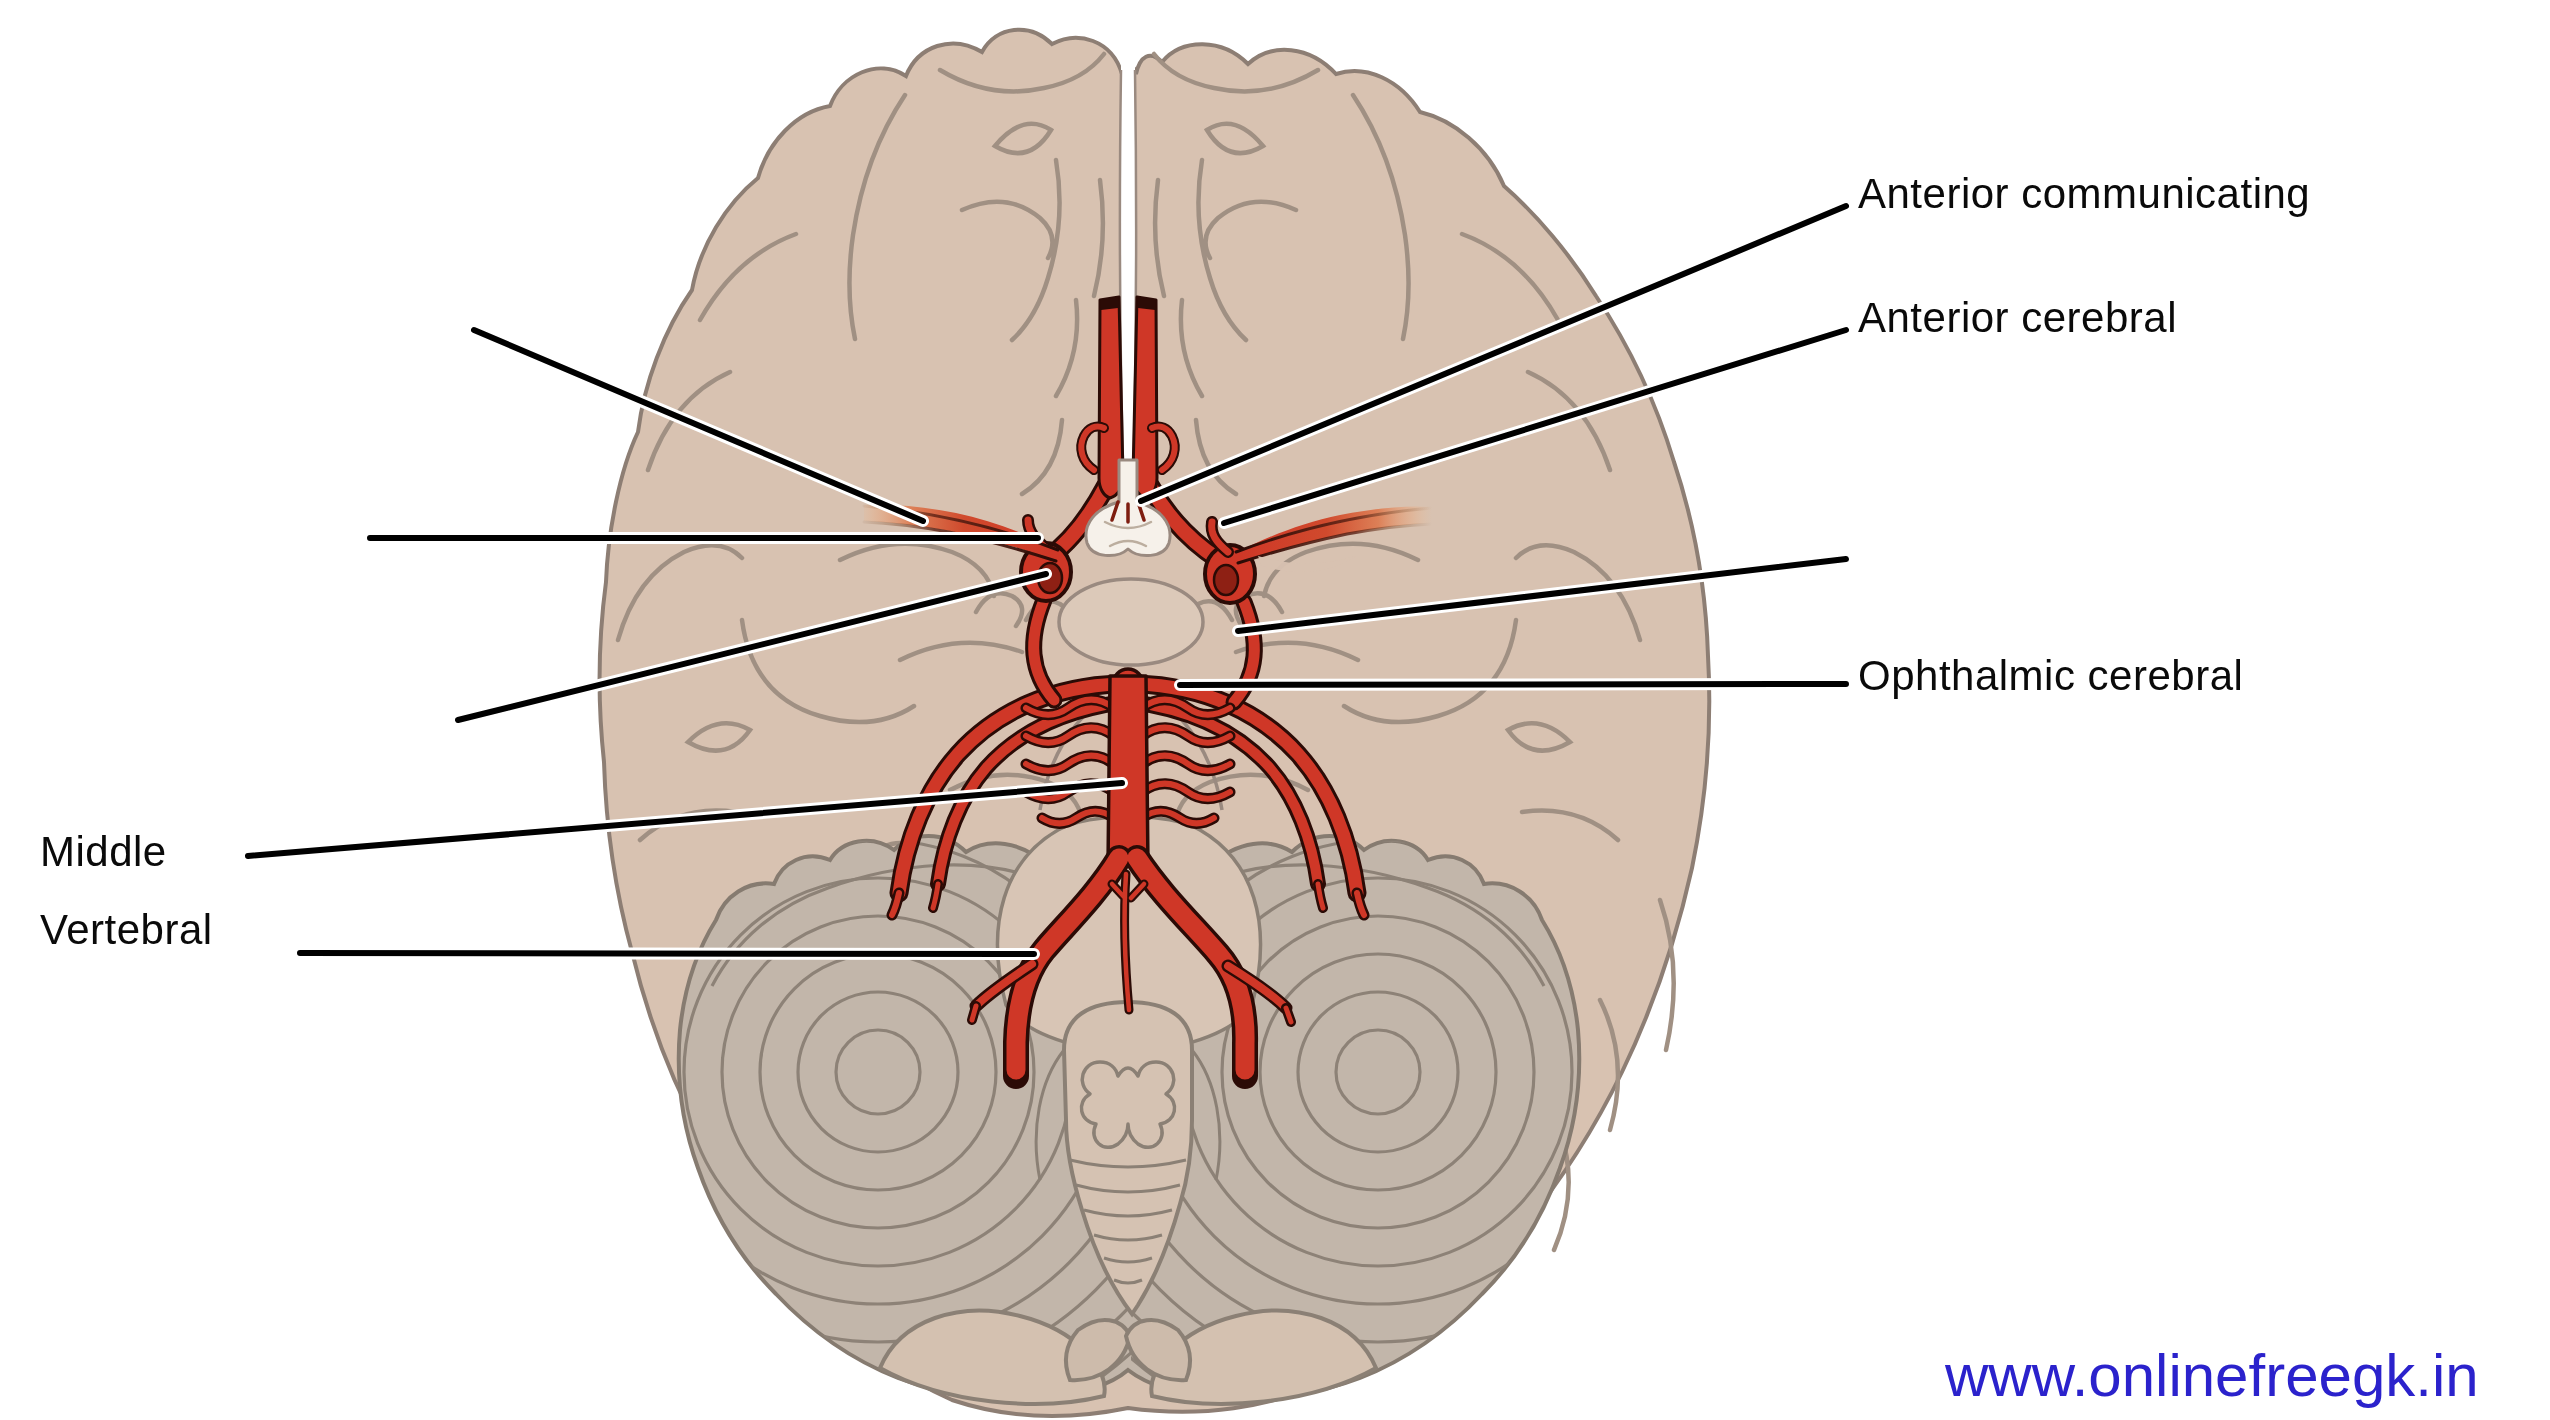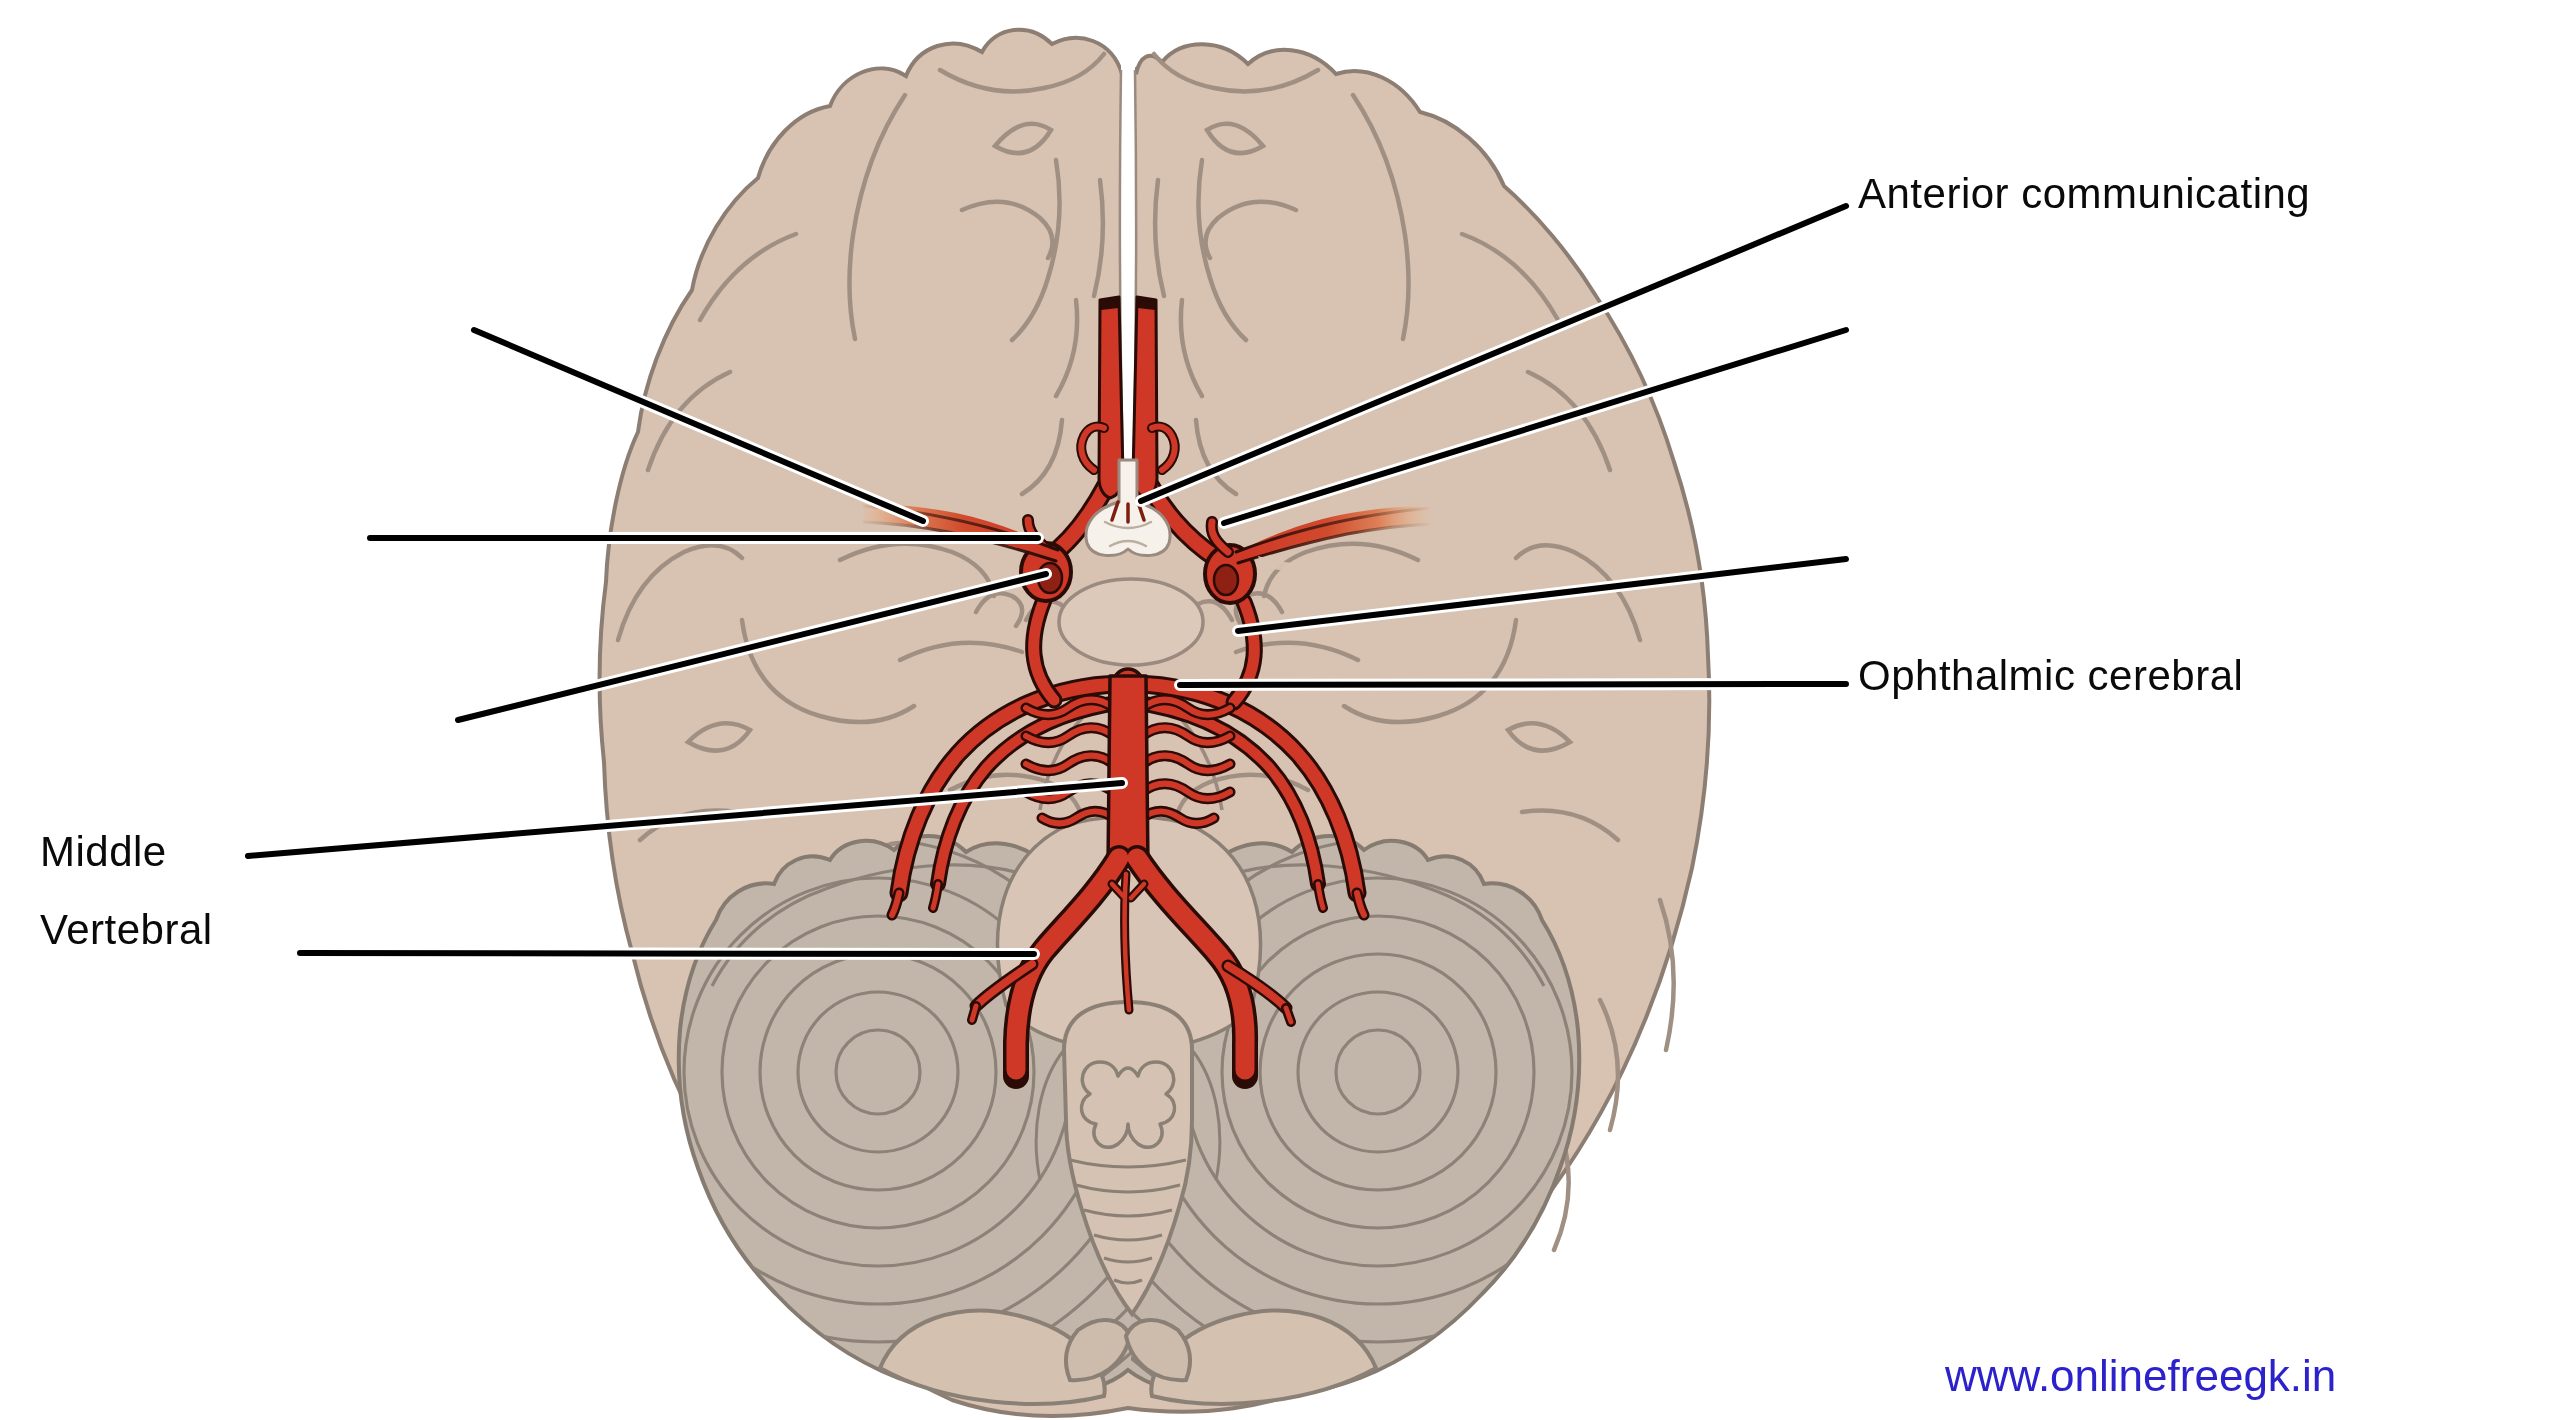--- a/index.html
+++ b/index.html
@@ -18,21 +18,21 @@
     font-size:42px;
     line-height:1;
     color:#0a0a0a;
     white-space:nowrap;
     letter-spacing:0.5px;
     text-align:right;
   }
   .watermark{
     position:absolute;
     transform:translateY(-50%);
-    font-size:44px;
+    font-size:60px;
     line-height:1;
     white-space:nowrap;
     color:#2b22cc;
   }
 </style>
 </head>
 <body>
 
 <div class="stage">
 
@@ -356,17 +356,18 @@
          M 1846,206 L 1141,501
          M 1846,330 L 1224,523
          M 1846,559 L 1238,631
          M 1846,684 L 1180,685"></path>
   </g>
 </svg>
 
 <div class="lbl" style="left:40px;top:852px">Middle</div>
 <div class="lbl" style="left:40px;top:930px">Vertebral</div>
 <div class="lbl" style="left:1858px;top:194px">Anterior communicating</div>
+<div class="lbl" style="left:1858px;top:318px">Anterior cerebral</div>
 <div class="lbl" style="left:1858px;top:676px">Ophthalmic cerebral</div>
 
 <div class="watermark" style="left:1945px;top:1376px">www.onlinefreegk.in</div>
 
 </div>
 
 </body></html>

